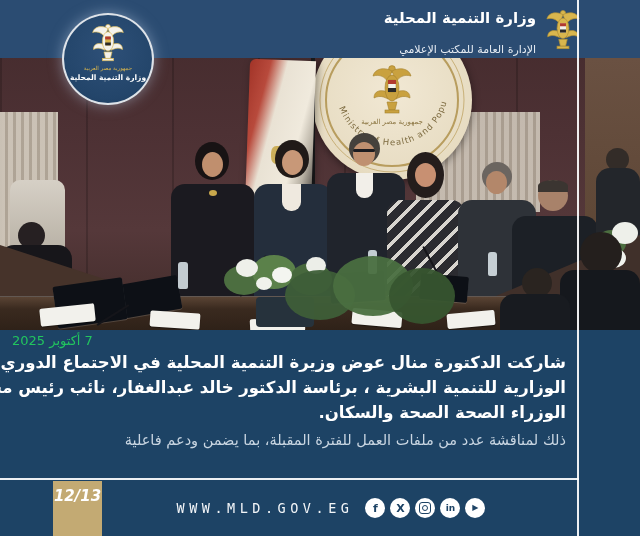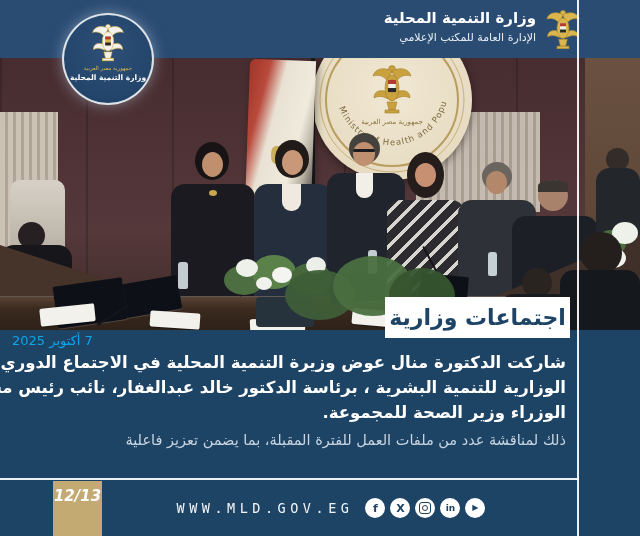--- a/index.html
+++ b/index.html
@@ -27,28 +27,28 @@
   .v-line{position:absolute;left:577px;top:0;width:2px;height:536px;background:rgba(255,255,255,.92);z-index:14;}
   .mld-logo{position:absolute;left:62px;top:13px;width:88px;height:88px;border-radius:50%;
     background:radial-gradient(circle at 50% 40%,#2e5078 0%,#23456a 70%,#1c3a5c 100%);
     border:2px solid rgba(255,255,255,.85);box-shadow:0 0 14px rgba(180,200,225,.5);
     z-index:11;display:flex;flex-direction:column;align-items:center;justify-content:flex-start;text-align:center;}
   .mld-logo .eagle-wrap{margin-top:7px;height:42px;}
   .mld-country{font-size:5.5px;color:#d9b64e;margin-top:1px;letter-spacing:.2px;}
   .mld-ministry{font-size:7.5px;color:#ffffff;font-weight:bold;margin-top:2px;}
   .hdr-right{position:absolute;right:104px;top:9px;z-index:11;text-align:right;direction:rtl;color:#fff;}
   .hdr-right .l1{font-size:15px;font-weight:bold;letter-spacing:.3px;}
-  .hdr-right .l2{font-size:11px;color:#e6ecf3;margin-top:4px;}
+  .hdr-right .l2{font-size:11px;color:#e6ecf3;margin-top:16px;}
   .hdr-eagle{position:absolute;right:60px;top:7px;z-index:11;}
   
   .band{position:absolute;left:0;top:330px;width:640px;height:206px;background:#1d4365;z-index:8;}
   .label-box{position:absolute;left:385px;top:297px;width:185px;height:41px;background:#ffffff;
     z-index:9;display:flex;align-items:center;justify-content:center;}
   .label-box span{color:#1d4365;font-weight:bold;font-size:22px;direction:rtl;}
-  .date{position:absolute;left:12px;top:333px;z-index:9;color:#0ea5e9;font-size:13px;direction:rtl;}
+  .date{position:absolute;left:12px;top:333px;z-index:9;color:#22c55e;font-size:13px;direction:rtl;}
   .headline{position:absolute;right:74px;top:350px;width:552px;z-index:9;direction:rtl;text-align:right;
     color:#ffffff;font-weight:bold;font-size:16.5px;line-height:25px;white-space:nowrap;}
   .bodytext{position:absolute;right:74px;top:428px;width:552px;z-index:9;direction:rtl;text-align:right;
     color:#c9d6e2;font-size:14.5px;line-height:24px;white-space:nowrap;}
   
   .footer-line{position:absolute;left:0;top:478px;width:579px;height:2px;background:rgba(255,255,255,.92);z-index:11;}
   .page-badge{position:absolute;left:53px;top:481px;width:49px;height:55px;background:#c3aa73;z-index:12;
     display:flex;justify-content:center;}
   .page-badge span{color:#ffffff;font-weight:bold;font-size:15px;margin-top:6px;font-style:italic;}
   .footer-content{position:absolute;left:0;top:480px;width:578px;height:56px;z-index:11;
@@ -241,34 +241,31 @@
         <rect x="13" y="45" width="14" height="3"></rect>
       </g>
       <rect x="16.5" y="18" width="7" height="11" rx="1" fill="#f4f2ec"></rect>
       <rect x="16.5" y="18" width="7" height="3.6" fill="#b23a2e"></rect>
       <rect x="16.5" y="25.4" width="7" height="3.6" fill="#2c2a28"></rect>
     </svg>
   </div>
 
   <div class="band"></div>
 
-  <div class="label-box">
-    <span>اجتماعات وزارية</span>
-  </div>
 
   <div class="date">7 أكتوبر 2025</div>
 
   <div class="headline">
     <div>شاركت الدكتورة منال عوض وزيرة التنمية المحلية في الاجتماع الدوري للمجموعة</div>
     <div>الوزارية للتنمية البشرية ، برئاسة الدكتور خالد عبدالغفار، نائب رئيس مجلس</div>
-    <div>الوزراء وزير الصحة للمجموعة.</div>
+    <div>الوزراء الصحة الصحة والسكان.</div>
   </div>
 
   <div class="bodytext">
-    <div>ذلك لمناقشة عدد من ملفات العمل للفترة المقبلة، بما يضمن تعزيز فاعلية</div>
+    <div>ذلك لمناقشة عدد من ملفات العمل للفترة المقبلة، بما يضمن ودعم فاعلية</div>
   </div>
 
   <div class="footer-line"></div>
   <div class="v-line"></div>
 
   <div class="page-badge">
     <span>12/13</span>
   </div>
 
   <div class="footer-content">

